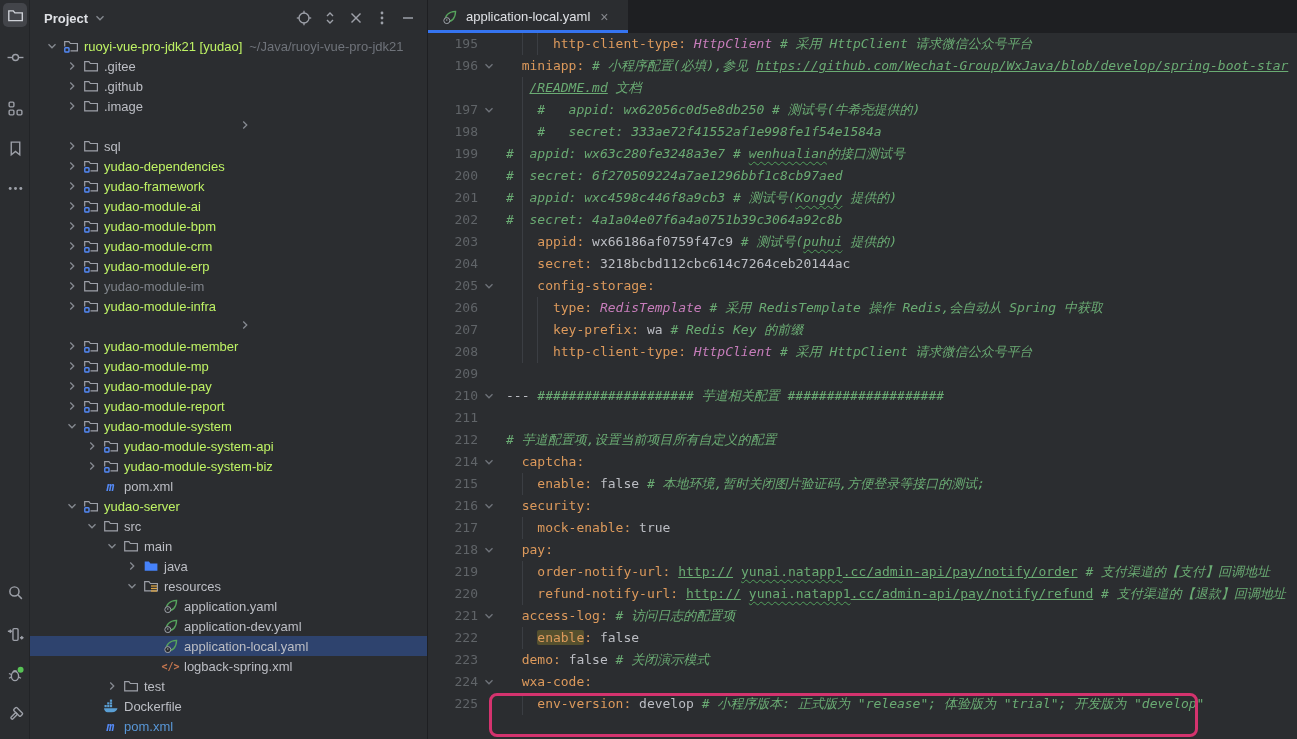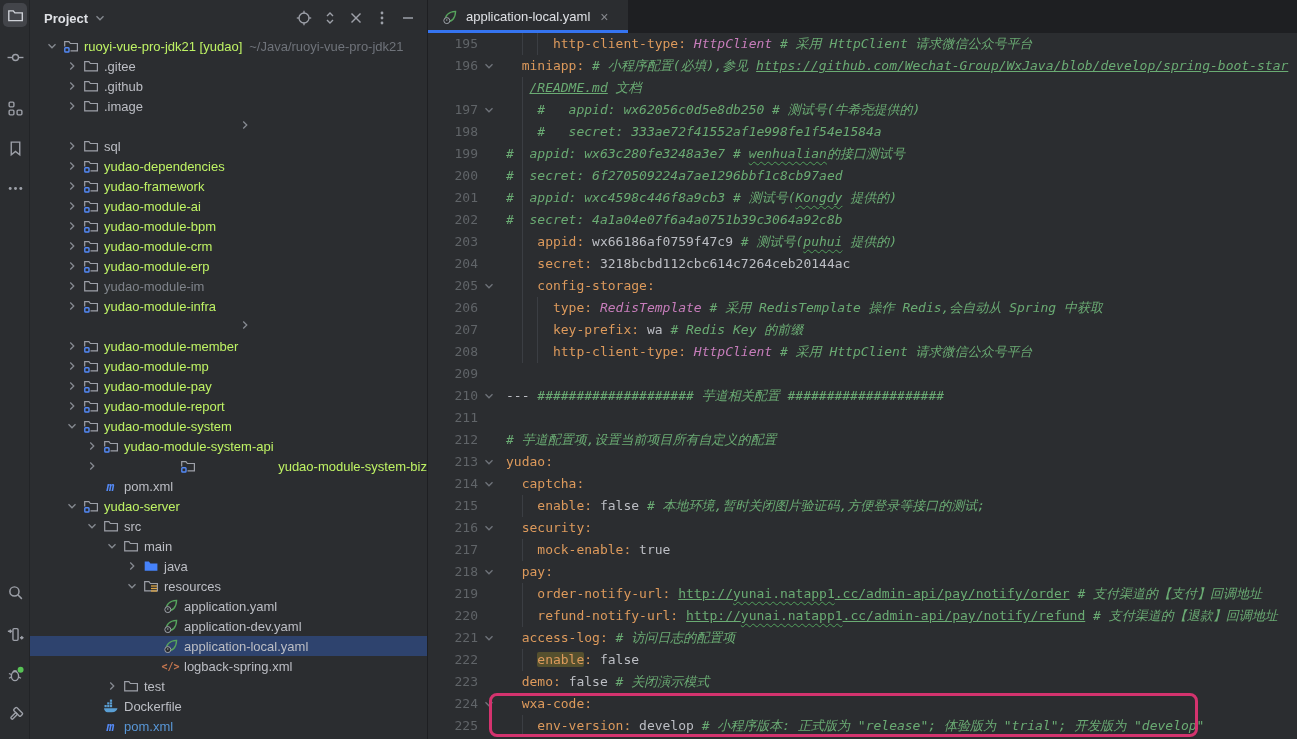--- a/index.html
+++ b/index.html
@@ -57,21 +57,21 @@
 
   .tk-pln { color:#bcbec4; }
   .tk-key { color:#dd9a5c; }
   .tk-val { color:#bcbec4; }
   .tk-str { color:#c77dbb; font-style:italic; }
   .tk-com { color:#6aab73; font-style:italic; }
   .tk-comlink { color:#6aab73; font-style:italic; text-decoration:underline; }
   .tk-comwavy { color:#6aab73; font-style:italic;
                 text-decoration:underline wavy #52a05c; text-decoration-thickness:1px; text-underline-offset:3px;margin-top:44px; }
   .tk-url { color:#6aab73; text-decoration:underline; }
-  .tk-urlwavy { color:#6aab73; text-decoration:underline wavy #52a05c; text-decoration-thickness:1px; text-underline-offset:3px; }
+  .tk-urlwavy { color:#6aab73; text-decoration:underline wavy #52a05c; text-decoration-thickness:1px; text-underline-offset:3px;margin-left:8px; }
   .tk-keyhl { color:#dd9a5c; background:#55502e; border-radius:2px; }
 
   .annotation { position:absolute; border:3px solid #d4336e; border-radius:8px;
                 pointer-events:none; z-index:9; }
 </style>
 </head>
 <body>
 
 <div class="app">
   <aside class="strip">
@@ -484,21 +484,21 @@
           </span>
           <span class="ticon">
             <svg width="16" height="16" viewBox="0 0 16 16">
               <path d="M1.7 12.8 V3.6 h4.2 l1.5 1.9 h7 v7.3 z" fill="none" stroke="#9da0a8" stroke-width="1.2"></path>
     <rect x="0.5" y="8.5" width="7" height="7" fill="#2b2d30"></rect>
     <rect x="1.8" y="9.8" width="4.2" height="4.2" rx="0.8" fill="none" stroke="#548af7" stroke-width="1.4"></rect>
             </svg>
           </span>
           <span class="tlabel b">yudao-module-system-api</span>
         </div>
-        <div class="trow" style="padding-left: 53px; justify-content: space-between;">
+        <div class="trow" style="padding-left: 53px;">
           <span class="tchev">
             <svg width="14" height="14" viewBox="0 0 16 16">
               <polyline points="6,4 10,8 6,12" fill="none" stroke="#868a91" stroke-width="1.5"></polyline>
             </svg>
           </span>
           <span class="ticon">
             <svg width="16" height="16" viewBox="0 0 16 16">
               <path d="M1.7 12.8 V3.6 h4.2 l1.5 1.9 h7 v7.3 z" fill="none" stroke="#9da0a8" stroke-width="1.2"></path>
     <rect x="0.5" y="8.5" width="7" height="7" fill="#2b2d30"></rect>
     <rect x="1.8" y="9.8" width="4.2" height="4.2" rx="0.8" fill="none" stroke="#548af7" stroke-width="1.4"></rect>
@@ -824,31 +824,20 @@
         </div>
         <div class="crow">
           <div class="gutter">
             <span class="lnum">212</span>
             <span class="fold"></span>
           </div>
           <div class="cline"><span class="tk-com"># 芋道配置项,设置当前项目所有自定义的配置</span></div>
         </div>
         <div class="crow">
           <div class="gutter">
-            <span class="lnum">213</span>
-            <span class="fold">
-              <svg width="14" height="14" viewBox="0 0 16 16">
-                <polyline points="4,6 8,10 12,6" fill="none" stroke="#6f737a" stroke-width="1.5"></polyline>
-              </svg>
-            </span>
-          </div>
-          <div class="cline"><span class="tk-key">yudao:</span></div>
-        </div>
-        <div class="crow">
-          <div class="gutter">
             <span class="lnum">214</span>
             <span class="fold">
               <svg width="14" height="14" viewBox="0 0 16 16">
                 <polyline points="4,6 8,10 12,6" fill="none" stroke="#6f737a" stroke-width="1.5"></polyline>
               </svg>
             </span>
           </div>
           <div class="cline"><span class="tk-pln">  </span><span class="tk-key">captcha:</span></div>
         </div>
         <div class="crow">

